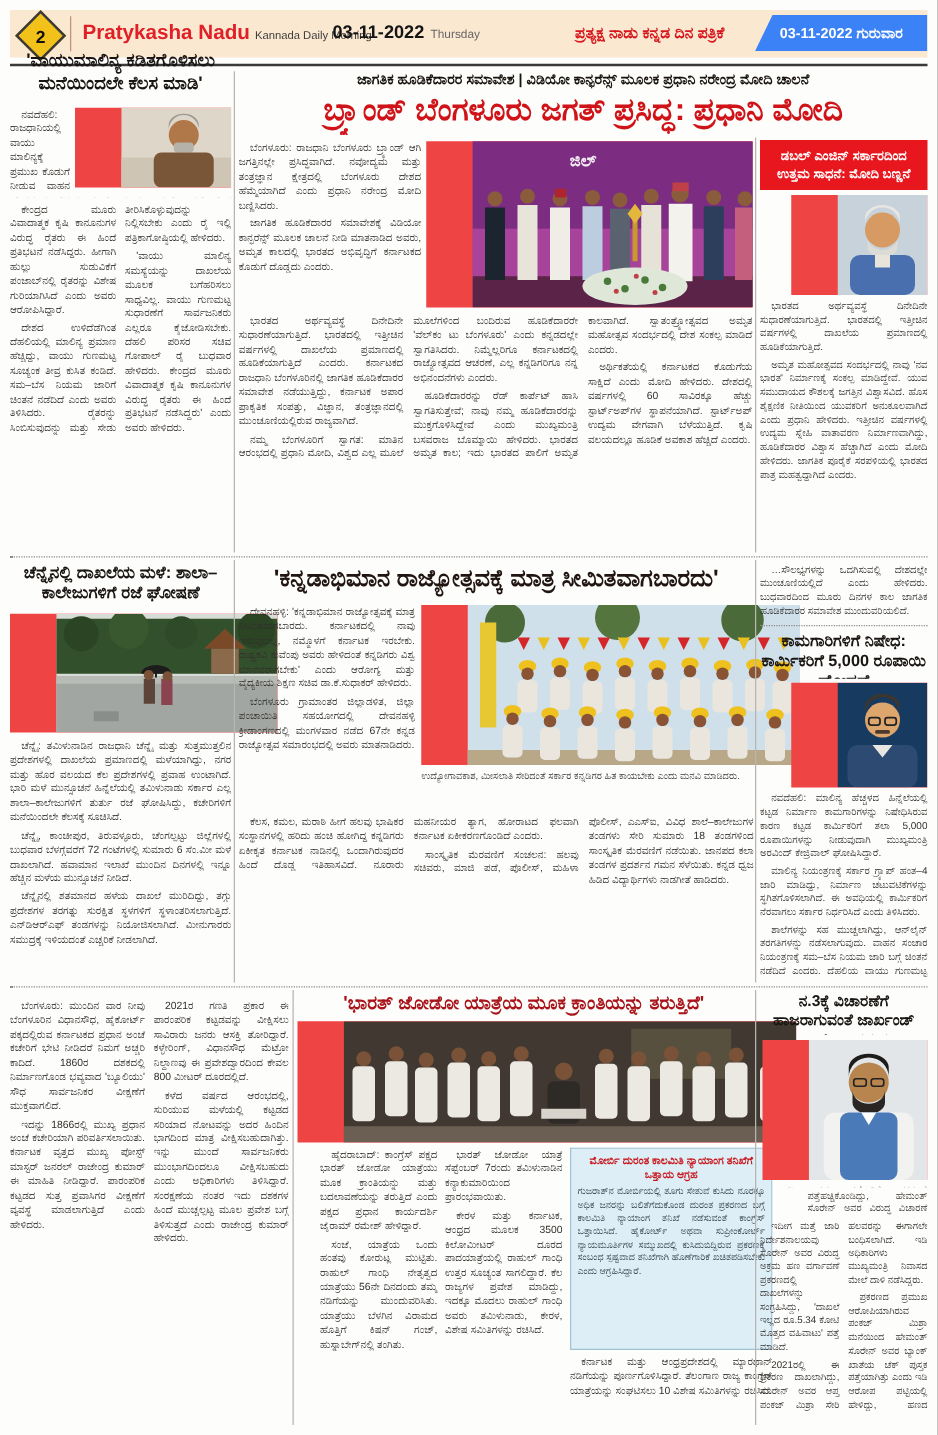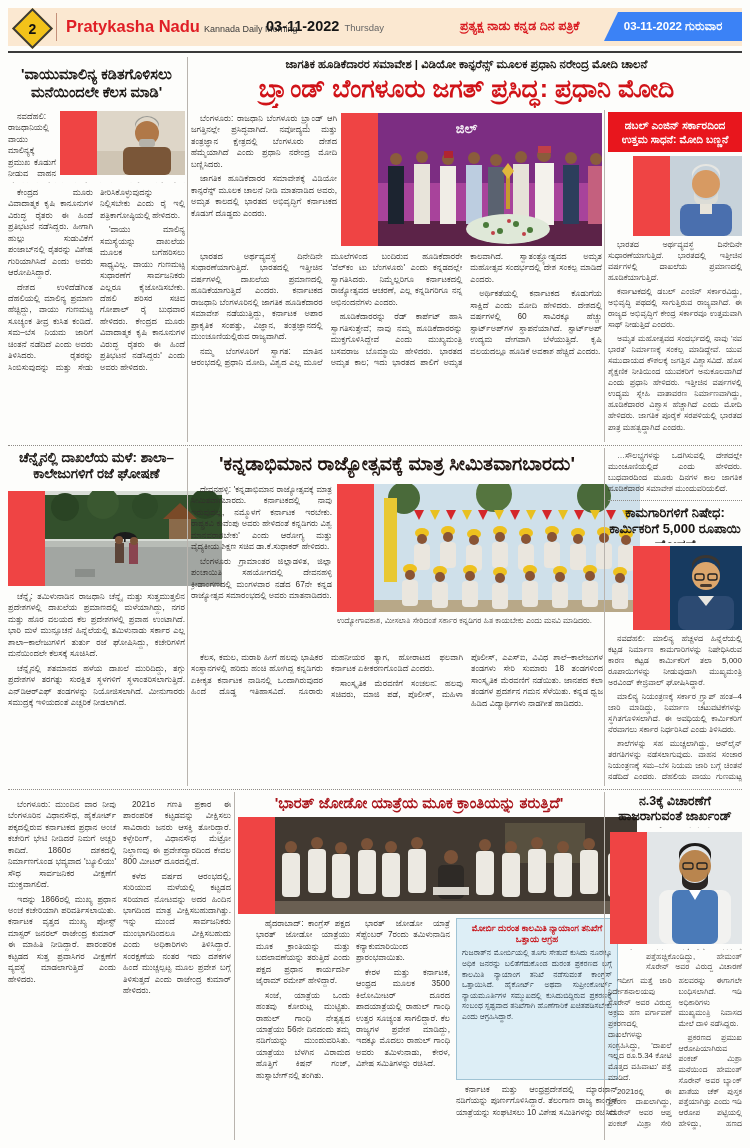--- a/index.html
+++ b/index.html
@@ -55,21 +55,21 @@
     <div class="mastdiv"></div>
     <div class="brand"><span>Pratykasha Nadu</span><span class="brandsub">Kannada Daily Morning</span></div>
     <div class="mdate"><span>03-11-2022</span><span class="mday">Thursday</span></div>
     <div class="kname">ಪ್ರತ್ಯಕ್ಷ ನಾಡು ಕನ್ನಡ ದಿನ ಪತ್ರಿಕೆ</div>
     <div class="datebox">
         <span>03-11-2022 ಗುರುವಾರ</span>
       </div>
   </div>
   <div class="abs mastline"></div>
 
-  <div class="abs" style="left:8px;top:66px;width:177px;height:385px;">
+  <div class="abs" style="left:8px;top:41px;width:177px;height:385px;">
     <div class="hl" style="font-size:14.5px;height:42px;">'ವಾಯುಮಾಲಿನ್ಯ ಕಡಿತಗೊಳಿಸಲು ಮನೆಯಿಂದಲೇ ಕೆಲಸ ಮಾಡಿ'</div>
     <div class="bodytxt" style="height:72px;margin-top:3px;">
       <div class="photo fr" style="width:88px;height:64px;">
         <svg width="88" height="64" viewBox="0 0 88 64">
           <rect width="88" height="64" fill="#ded6c8"></rect>
             <rect y="40" width="88" height="24" fill="#cfc5b4"></rect>
           <circle cx="50" cy="22" r="12" fill="#b07848"></circle>
           <path d="M38 18 a12 12 0 0 1 24 0 v-4 a12 9 0 0 0 -24 0 z" fill="#9a9a94"></path>
           <rect x="42" y="28" width="16" height="8" rx="3" fill="#b5b2aa"></rect>
           <rect x="26" y="36" width="48" height="28" rx="6" fill="#7a5638"></rect>
@@ -158,21 +158,20 @@
         <svg width="72" height="80" viewBox="0 0 72 80">
           <rect width="72" height="80" fill="#c7d2da"></rect>
           <circle cx="36" cy="28" r="14" fill="#d79a62"></circle>
           <path d="M22 24 a14 14 0 0 1 28 0 v-6 a14 10 0 0 0 -28 0 z" fill="#e6e6e2"></path>
           <path d="M24 34 a12 10 0 0 0 24 0 v8 a12 8 0 0 1 -24 0 z" fill="#dcdcd6"></path>
           <rect x="10" y="48" width="52" height="32" rx="8" fill="#4a6fae"></rect>
           <rect x="30" y="48" width="12" height="10" fill="#e8e4da"></rect>
         </svg>
       </div>
       <p>ಭಾರತದ ಅರ್ಥವ್ಯವಸ್ಥೆ ದಿನೇದಿನೇ ಸುಧಾರಣೆಯಾಗುತ್ತಿದೆ. ಭಾರತದಲ್ಲಿ ಇತ್ತೀಚಿನ ವರ್ಷಗಳಲ್ಲಿ ದಾಖಲೆಯ ಪ್ರಮಾಣದಲ್ಲಿ ಹೂಡಿಕೆಯಾಗುತ್ತಿದೆ.</p>
-      <p>ಕರ್ನಾಟಕದಲ್ಲಿ ಡಬಲ್ ಎಂಜಿನ್ ಸರ್ಕಾರವಿದ್ದು, ಅಭಿವೃದ್ಧಿ ಪಥದಲ್ಲಿ ಸಾಗುತ್ತಿರುವ ರಾಜ್ಯವಾಗಿದೆ. ಈ ರಾಜ್ಯದ ಅಭಿವೃದ್ಧಿಗೆ ಕೇಂದ್ರ ಸರ್ಕಾರವೂ ಉತ್ತಮವಾಗಿ ಸಾಥ್ ನೀಡುತ್ತಿದೆ ಎಂದರು.</p>
       <p>ಅಮೃತ ಮಹೋತ್ಸವದ ಸಂದರ್ಭದಲ್ಲಿ ನಾವು 'ನವ ಭಾರತ' ನಿರ್ಮಾಣಕ್ಕೆ ಸಂಕಲ್ಪ ಮಾಡಿದ್ದೇವೆ. ಯುವ ಸಮುದಾಯದ ಕೌಶಲಕ್ಕೆ ಜಗತ್ತಿನ ವಿಶ್ವಾಸವಿದೆ. ಹೊಸ ಶೈಕ್ಷಣಿಕ ನೀತಿಯಿಂದ ಯುವಕರಿಗೆ ಅನುಕೂಲವಾಗಿದೆ ಎಂದು ಪ್ರಧಾನಿ ಹೇಳಿದರು. ಇತ್ತೀಚಿನ ವರ್ಷಗಳಲ್ಲಿ ಉದ್ಯಮ ಸ್ನೇಹಿ ವಾತಾವರಣ ನಿರ್ಮಾಣವಾಗಿದ್ದು, ಹೂಡಿಕೆದಾರರ ವಿಶ್ವಾಸ ಹೆಚ್ಚಾಗಿದೆ ಎಂದು ಮೋದಿ ಹೇಳಿದರು. ಜಾಗತಿಕ ಪೂರೈಕೆ ಸರಪಳಿಯಲ್ಲಿ ಭಾರತದ ಪಾತ್ರ ಮಹತ್ವದ್ದಾಗಿದೆ ಎಂದರು.</p>
     </div>
   </div>
 
   <div class="abs hrule" style="left:8px;top:445px;width:734px;"></div>
 
   <div class="abs" style="left:8px;top:450px;width:177px;height:336px;">
     <div class="hl" style="font-size:13.5px;height:38px;">ಚೆನ್ನೈನಲ್ಲಿ ದಾಖಲೆಯ ಮಳೆ: ಶಾಲಾ–ಕಾಲೇಜುಗಳಿಗೆ ರಜೆ ಘೋಷಣೆ</div>
     <div class="photo" style="width:177px;height:95px;margin-top:3px;">
       <svg width="177" height="95" viewBox="0 0 177 95">
@@ -190,20 +189,21 @@
         <rect x="79" y="41" width="1.6" height="10" fill="#1c1c1c"></rect>
         <rect x="70" y="52" width="9" height="20" fill="#5c4438"></rect>
         <rect x="84" y="52" width="9" height="21" fill="#8a4450"></rect>
         <circle cx="74" cy="49" r="4" fill="#7a5238"></circle>
           <circle cx="89" cy="50" r="4" fill="#7a5238"></circle>
         <rect x="30" y="78" width="20" height="8" fill="#8a8e8a"></rect>
       </svg>
     </div>
     <div class="bodytxt" style="height:192px;margin-top:5px;">
       <p>ಚೆನ್ನೈ: ತಮಿಳುನಾಡಿನ ರಾಜಧಾನಿ ಚೆನ್ನೈ ಮತ್ತು ಸುತ್ತಮುತ್ತಲಿನ ಪ್ರದೇಶಗಳಲ್ಲಿ ದಾಖಲೆಯ ಪ್ರಮಾಣದಲ್ಲಿ ಮಳೆಯಾಗಿದ್ದು, ನಗರ ಮತ್ತು ಹೊರ ವಲಯದ ಕೆಲ ಪ್ರದೇಶಗಳಲ್ಲಿ ಪ್ರವಾಹ ಉಂಟಾಗಿದೆ. ಭಾರಿ ಮಳೆ ಮುನ್ಸೂಚನೆ ಹಿನ್ನೆಲೆಯಲ್ಲಿ ತಮಿಳುನಾಡು ಸರ್ಕಾರ ಎಲ್ಲ ಶಾಲಾ–ಕಾಲೇಜುಗಳಿಗೆ ತುರ್ತು ರಜೆ ಘೋಷಿಸಿದ್ದು, ಕಚೇರಿಗಳಿಗೆ ಮನೆಯಿಂದಲೇ ಕೆಲಸಕ್ಕೆ ಸೂಚಿಸಿದೆ.</p>
+      <p>ಚೆನ್ನೈ, ಕಾಂಚೀಪುರ, ತಿರುವಳ್ಳೂರು, ಚೆಂಗಲ್ಪಟ್ಟು ಜಿಲ್ಲೆಗಳಲ್ಲಿ ಬುಧವಾರ ಬೆಳಗ್ಗೆವರೆಗೆ 72 ಗಂಟೆಗಳಲ್ಲಿ ಸುಮಾರು 6 ಸೆಂ.ಮೀ ಮಳೆ ದಾಖಲಾಗಿದೆ. ಹವಾಮಾನ ಇಲಾಖೆ ಮುಂದಿನ ದಿನಗಳಲ್ಲಿ ಇನ್ನೂ ಹೆಚ್ಚಿನ ಮಳೆಯ ಮುನ್ಸೂಚನೆ ನೀಡಿದೆ.</p>
       <p>ಚೆನ್ನೈನಲ್ಲಿ ಶತಮಾನದ ಹಳೆಯ ದಾಖಲೆ ಮುರಿದಿದ್ದು, ತಗ್ಗು ಪ್ರದೇಶಗಳ ತರಗತ್ನು ಸುರಕ್ಷಿತ ಸ್ಥಳಗಳಿಗೆ ಸ್ಥಳಾಂತರಿಸಲಾಗುತ್ತಿದೆ. ಎನ್‌ಡಿಆರ್‌ಎಫ್ ತಂಡಗಳನ್ನು ನಿಯೋಜಿಸಲಾಗಿದೆ. ಮೀನುಗಾರರು ಸಮುದ್ರಕ್ಕೆ ಇಳಿಯದಂತೆ ಎಚ್ಚರಿಕೆ ನೀಡಲಾಗಿದೆ.</p>
     </div>
   </div>
 
   <div class="abs vrule" style="left:187px;top:448px;height:338px;"></div>
 
   <div class="abs" style="left:191px;top:452px;width:412px;height:334px;">
     <div class="hl" style="font-size:19px;height:26px;color:#201511;">'ಕನ್ನಡಾಭಿಮಾನ ರಾಜ್ಯೋತ್ಸವಕ್ಕೆ ಮಾತ್ರ ಸೀಮಿತವಾಗಬಾರದು'</div>
     <div class="bodytxt" style="position:absolute;left:0;top:32px;width:141px;height:164px;">
       <p>ದೇವನಹಳ್ಳಿ: 'ಕನ್ನಡಾಭಿಮಾನ ರಾಜ್ಯೋತ್ಸವಕ್ಕೆ ಮಾತ್ರ ಸೀಮಿತವಾಗಬಾರದು. ಕರ್ನಾಟಕದಲ್ಲಿ ನಾವು ಇರುವುದಲ್ಲ, ನಮ್ಮೊಳಗೆ ಕರ್ನಾಟಕ ಇರಬೇಕು. ರಾಷ್ಟ್ರಕವಿ ಕುವೆಂಪು ಅವರು ಹೇಳಿದಂತೆ ಕನ್ನಡಿಗರು ವಿಶ್ವ ಮಾನವರಾಗಬೇಕು' ಎಂದು ಆರೋಗ್ಯ ಮತ್ತು ವೈದ್ಯಕೀಯ ಶಿಕ್ಷಣ ಸಚಿವ ಡಾ.ಕೆ.ಸುಧಾಕರ್ ಹೇಳಿದರು.</p>

